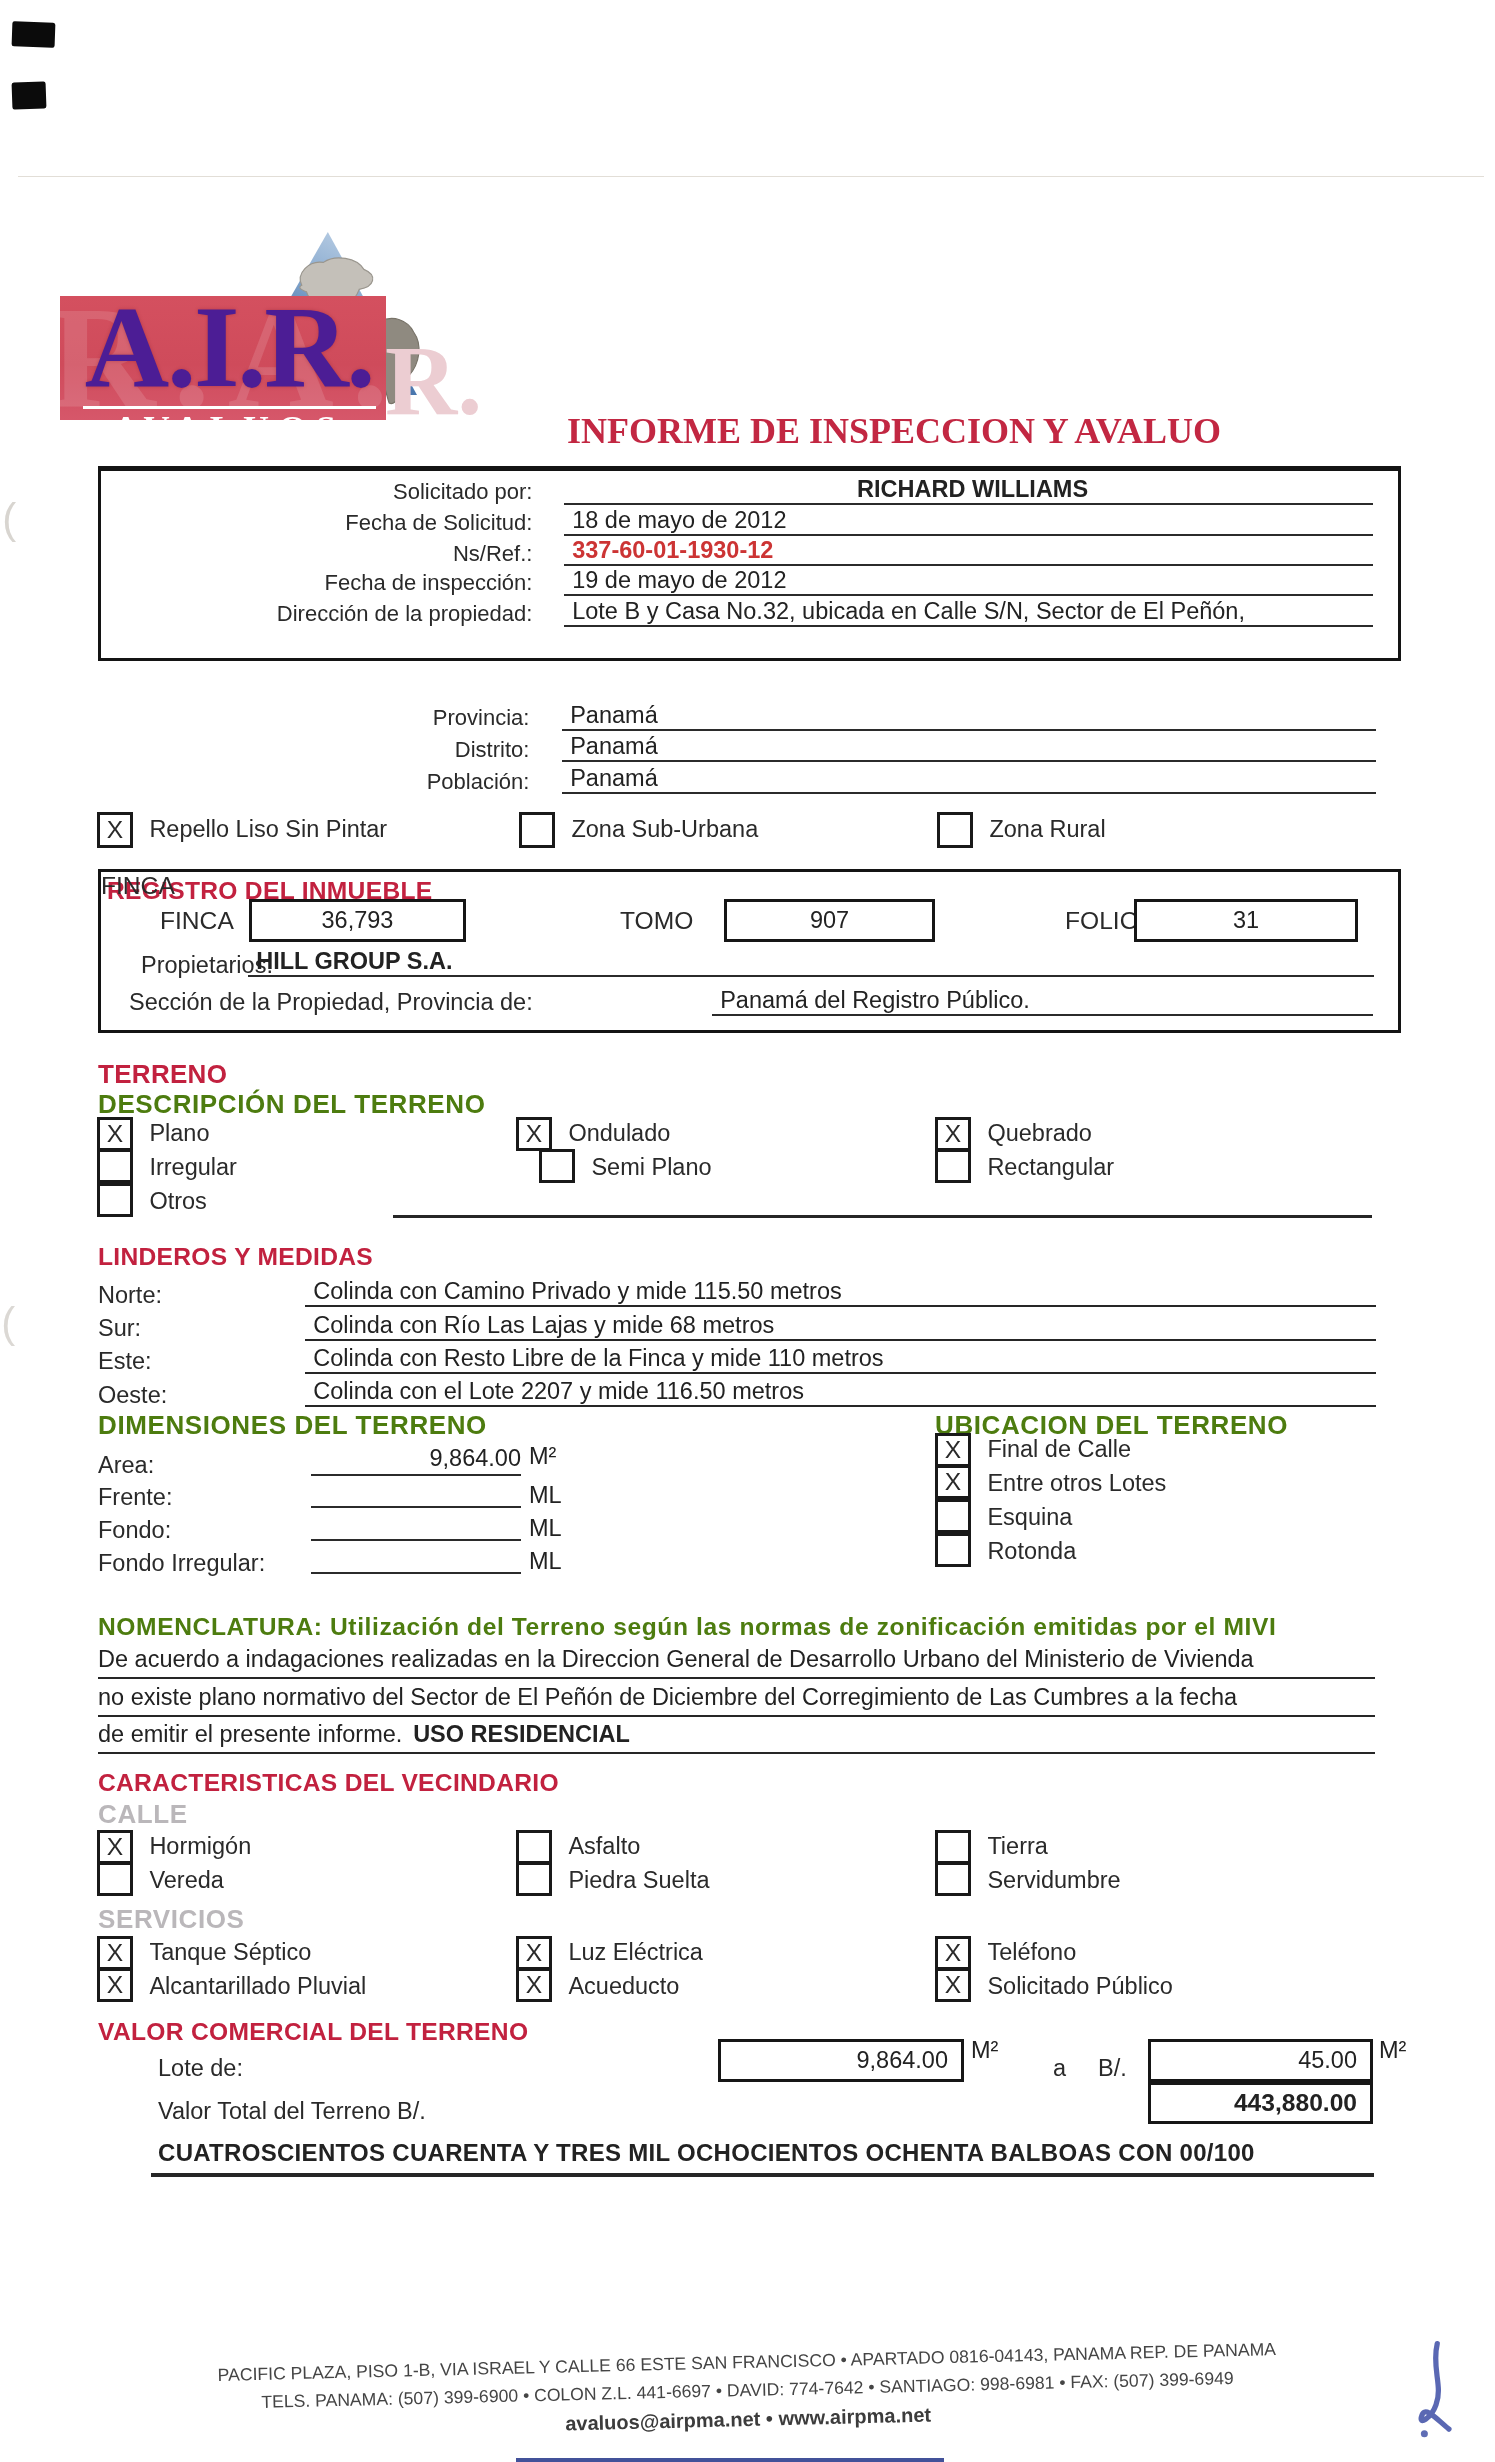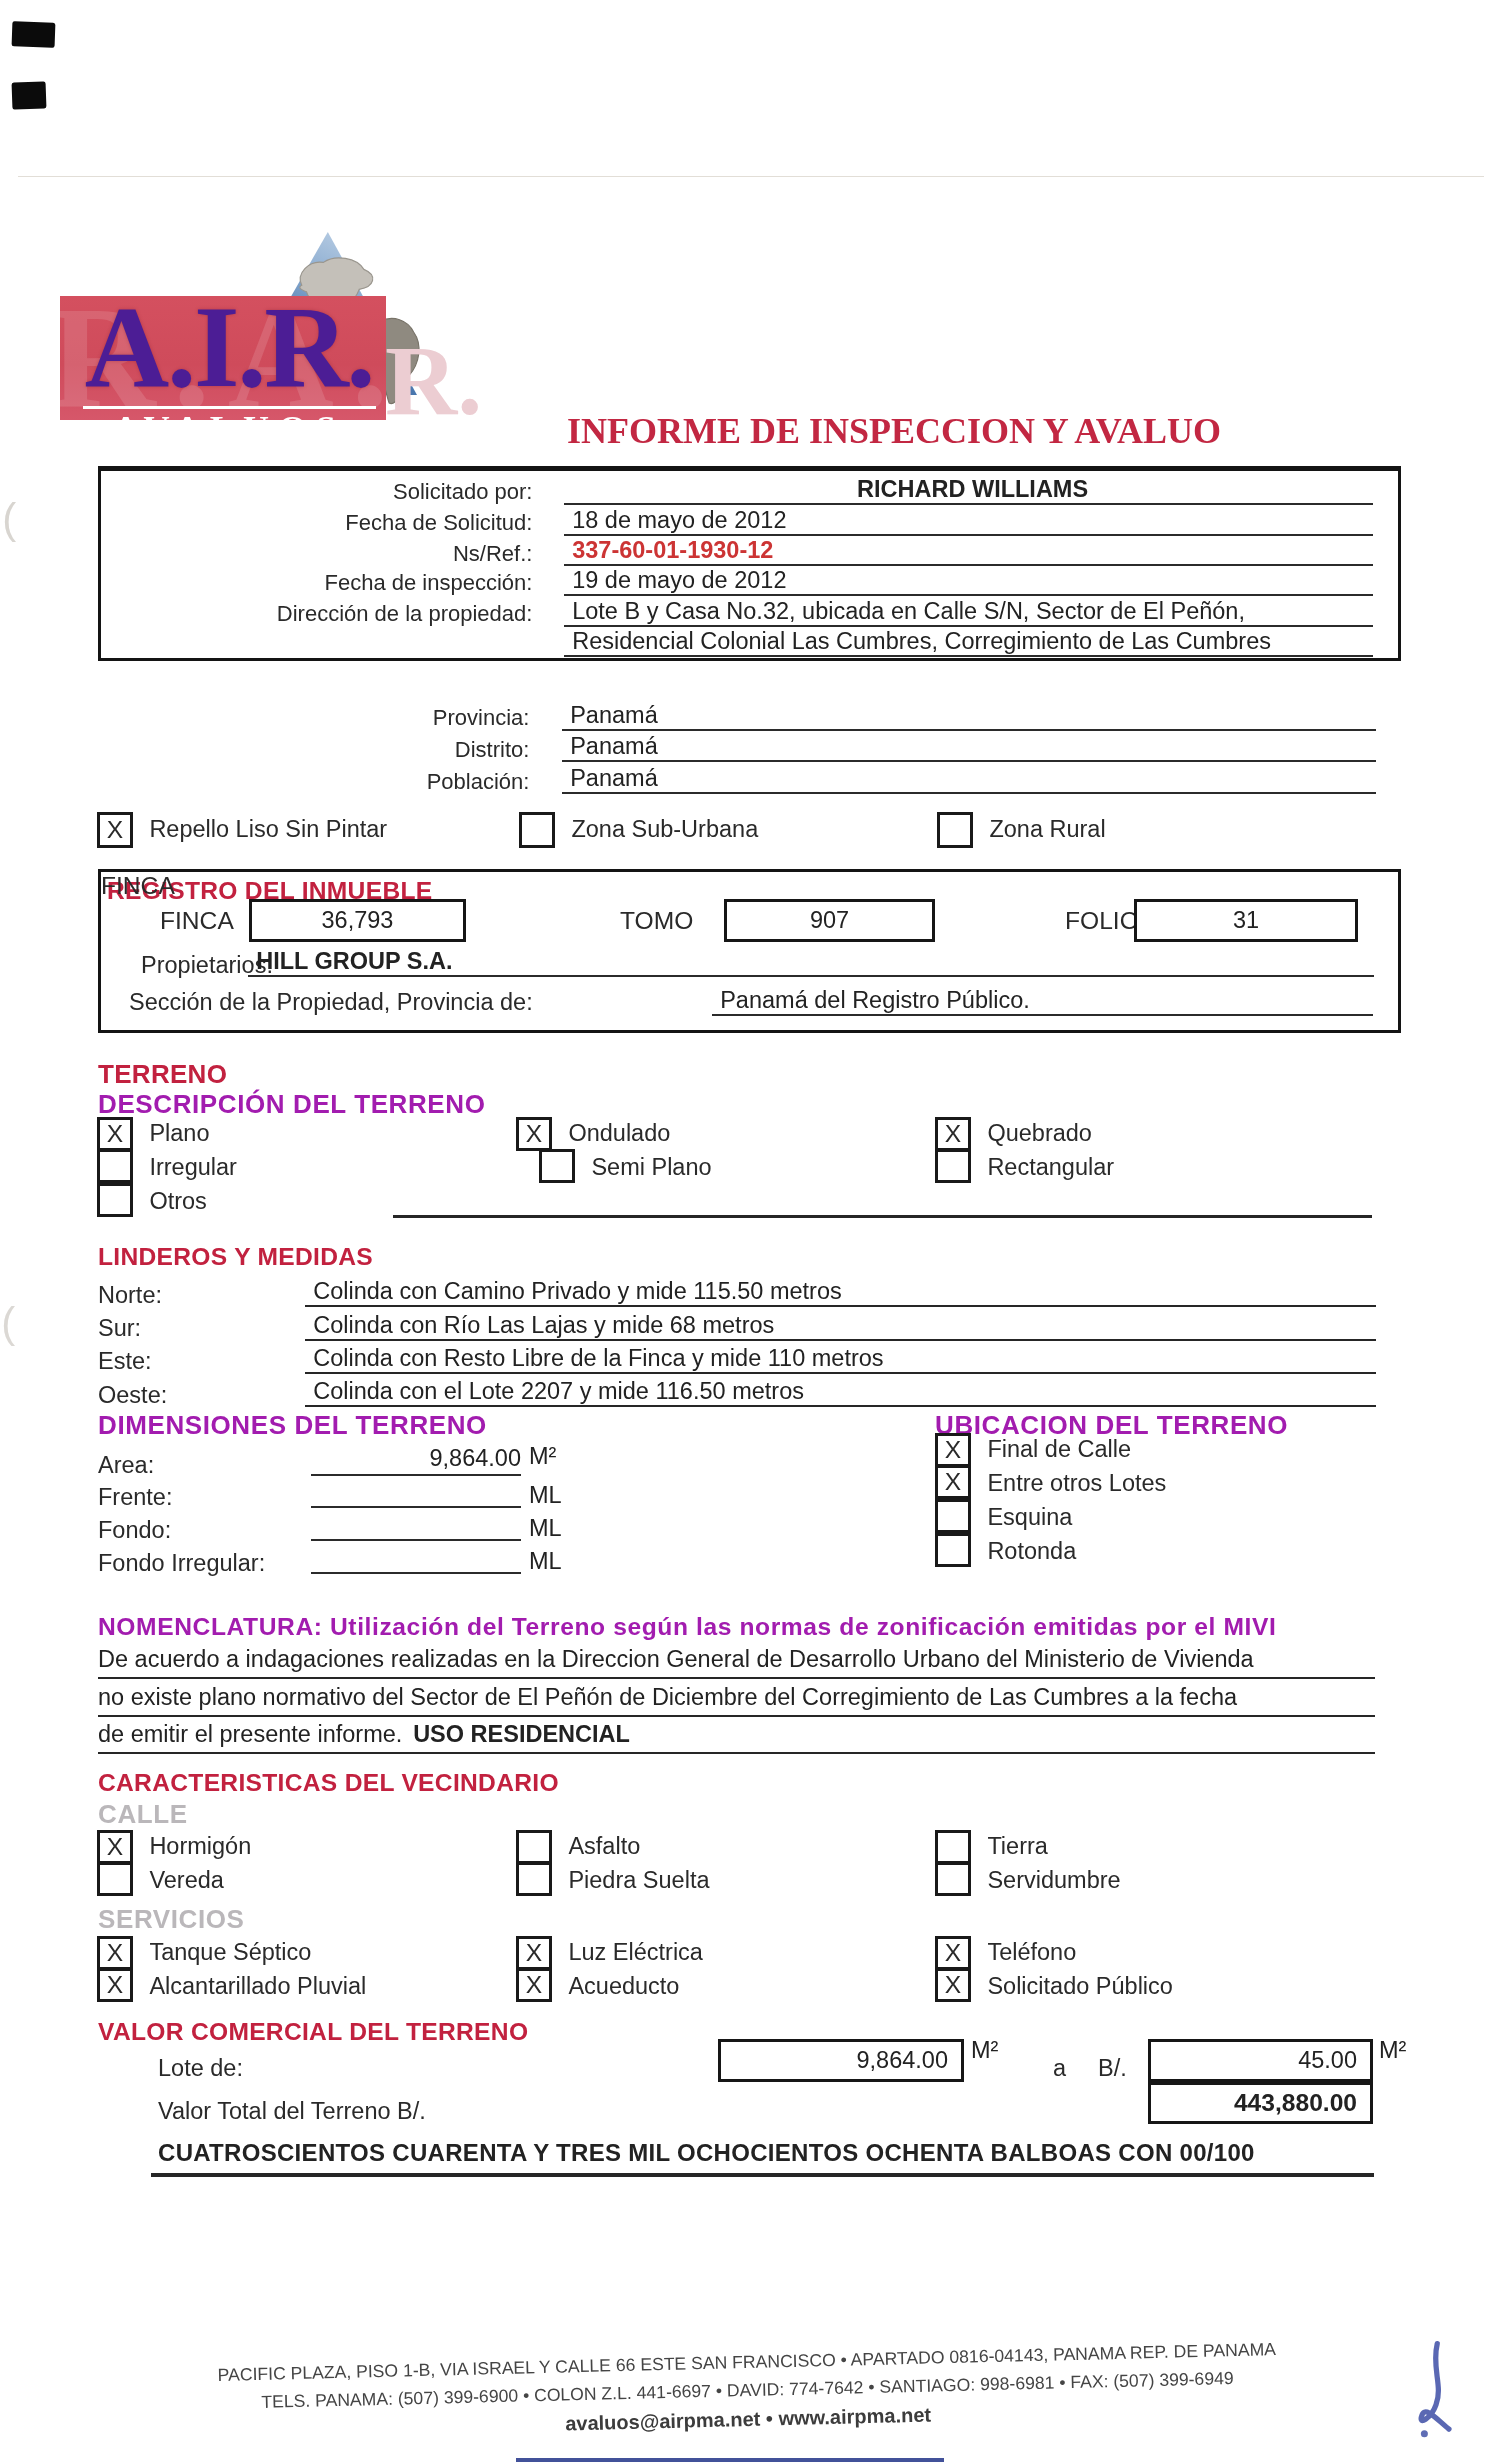--- a/index.html
+++ b/index.html
@@ -4,21 +4,21 @@
 <style>
   html,body{margin:0;padding:0;background:#ffffff;}
   body{width:1495px;height:2462px;position:relative;overflow:hidden;
        font-family:"Liberation Sans",sans-serif;color:#262626;}
   .abs{position:absolute;}
   .lbl{font-size:22px;line-height:1.15;color:#2a2a2a;}
   .val{font-size:23.5px;line-height:1.15;color:#222;}
   .bold{font-weight:bold;}
   .red-text{color:#cc3434;font-weight:bold;}
   .red-h{font-weight:bold;font-size:24.6px;color:#c2213f;letter-spacing:0.3px;}
-  .lav-h{font-weight:bold;font-size:26px;color:#a21caf;letter-spacing:0.6px;}
+  .lav-h{font-weight:bold;font-size:26px;color:#4d7c0f;letter-spacing:0.6px;}
   .gray-h{font-weight:bold;font-size:26px;color:#bab7ba;letter-spacing:0.6px;}
   .uline{border-bottom:2.3px solid #2b2b2b;}
   .uline-h{border-bottom:2.9px solid #262626;}
   .formbox{border:3.5px solid #141414;border-top-width:5.3px;box-sizing:border-box;background:transparent;}
   .cb{width:36px;height:36px;border:3.5px solid #191919;box-sizing:border-box;
       display:flex;align-items:center;justify-content:center;
       font-size:24.6px;color:#2a2a2a;background:#fff;flex:0 0 auto;}
   .cbrow{display:flex;align-items:center;gap:16.4px;}
   .cbstack .cbrow + .cbrow .cb{margin-top:0;}
   .vbox{border:3.5px solid #161616;box-sizing:border-box;display:flex;align-items:center;background:#fff;}
@@ -69,21 +69,20 @@
   <div class="abs lbl labelcol" style="left:0;top:8.2px;">Solicitado por:</div>
   <div class="abs val bold valfield uline" style="left:463px;top:4.7px;width:809px;text-align:center;">RICHARD WILLIAMS</div>
   <div class="abs lbl labelcol" style="left:0;top:39px;">Fecha de Solicitud:</div>
   <div class="abs val valfield uline" style="left:463px;top:36px;width:809px;">18 de mayo de 2012</div>
   <div class="abs lbl labelcol" style="left:0;top:70px;">Ns/Ref.:</div>
   <div class="abs val red-text valfield uline" style="left:463px;top:66px;width:809px;">337-60-01-1930-12</div>
   <div class="abs lbl labelcol" style="left:0;top:99px;">Fecha de inspección:</div>
   <div class="abs val valfield uline" style="left:463px;top:96px;width:809px;">19 de mayo de 2012</div>
   <div class="abs lbl labelcol" style="left:0;top:130px;">Dirección de la propiedad:</div>
   <div class="abs val valfield uline" style="left:463px;top:127px;width:809px;">Lote B y Casa No.32, ubicada en Calle S/N, Sector de El Peñón,</div>
-  <div class="abs val valfield uline" style="left:463px;top:157px;width:809px;">Residencial Colonial Las Cumbres, Corregimiento de Las Cumbres</div>
 </div>
 
 <div class="abs lbl labelcol" style="left:98px;top:705px;">Provincia:</div>
 <div class="abs val valfield uline" style="left:562px;top:702px;width:814px;">Panamá</div>
 <div class="abs lbl labelcol" style="left:98px;top:737px;">Distrito:</div>
 <div class="abs val valfield uline" style="left:562px;top:733px;width:814px;">Panamá</div>
 <div class="abs lbl labelcol" style="left:98px;top:769px;">Población:</div>
 <div class="abs val valfield uline" style="left:562px;top:765px;width:814px;">Panamá</div>
 
 <div class="abs cbrow" style="left:97px;top:812px;">

